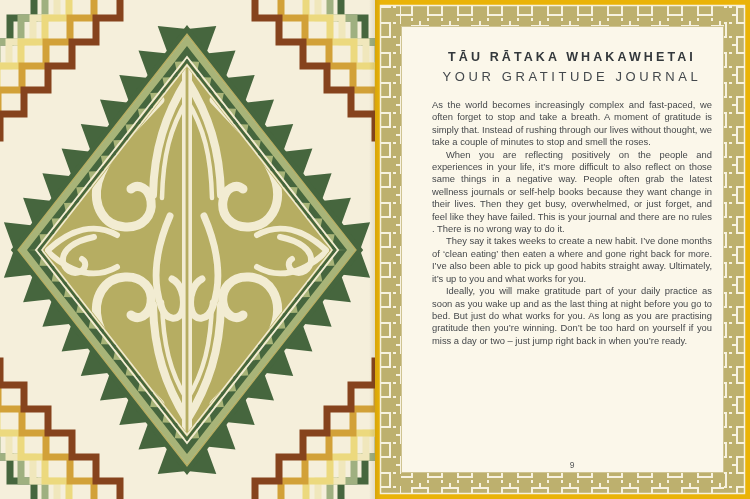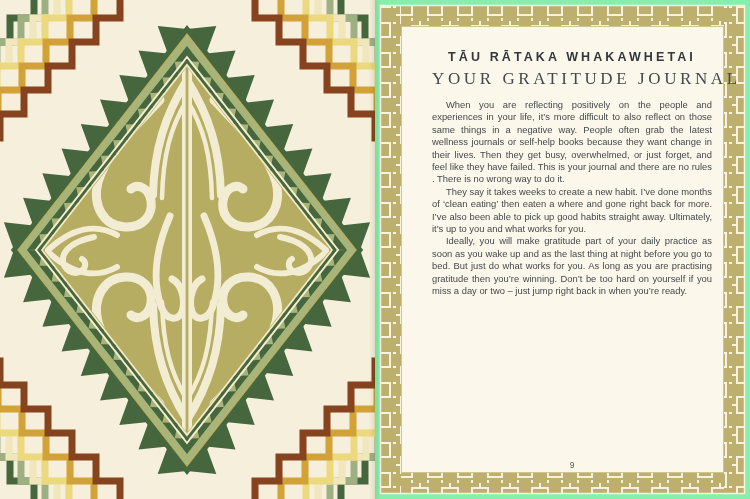--- a/index.html
+++ b/index.html
@@ -1,28 +1,28 @@
 <!DOCTYPE html>
 <html><head>
 <meta charset="utf-8">
 <style>
   html,body{margin:0;padding:0;background:#e8e2cf;}
   .spread{position:relative;width:750px;height:499px;display:flex;overflow:hidden;
           font-family:"Liberation Sans",sans-serif;}
   .page{position:relative;width:375px;height:499px;overflow:hidden;}
   .page-left{background:#f5efdb;}
-  .page-right{background:#86efac;}
+  .page-right{background:#eab308;}
   .art-svg,.border-svg{position:absolute;left:0;top:0;}
   .spine{position:absolute;left:369px;top:0;width:12px;height:499px;pointer-events:none;
          background:linear-gradient(90deg,rgba(60,50,20,0) 0%,rgba(60,50,20,0.10) 50%,rgba(60,50,20,0) 100%);}
   .rp-content{position:absolute;left:57px;top:0;width:280px;height:499px;color:#45484b;}
   .rp-title{position:absolute;top:50px;left:0;width:100%;text-align:center;
             font-size:12.5px;font-weight:bold;letter-spacing:3.1px;color:#33383c;white-space:nowrap;}
   .rp-subtitle{position:absolute;top:69px;left:0;width:100%;text-align:center;
-            font-size:17px;font-weight:400;letter-spacing:3.6px;color:#43484c;white-space:nowrap;font-family:Liberation Serif, serif;}
+            font-size:13px;font-weight:400;letter-spacing:3.6px;color:#43484c;white-space:nowrap;}
   .rp-body{position:absolute;top:99px;left:0;width:280px;
            font-size:9.4px;line-height:12.4px;text-align:justify;}
   .rp-body p{margin:0;text-indent:14px;}
   .rp-body p.first{text-indent:0;}
   .rp-pagenum{position:absolute;top:460px;left:0;width:100%;text-align:center;
               font-size:8.5px;color:#55585a;}
 </style>
 </head>
 <body>
 
@@ -118,20 +118,21 @@
       <rect x="349" y="5" width="21" height="489" fill="url(#mv)"></rect>
       <rect x="5.5" y="5.5" width="364" height="488" fill="none" stroke="#f7f2e0" stroke-width="1.5"></rect>
       <rect x="26" y="26" width="323" height="447" fill="#fbf7ea"></rect>
       <rect x="26.5" y="26.5" width="322" height="446" fill="none" stroke="#cfc492" stroke-width="1"></rect>
     </svg>
 
     <div class="rp-content">
       <div class="rp-title">TĀU RĀTAKA WHAKAWHETAI</div>
       <div class="rp-subtitle">YOUR GRATITUDE JOURNAL</div>
       <div class="rp-body">
+        <p class="first">As the world becomes increasingly complex and fast-paced, we often forget to stop and take a breath. A moment of gratitude is simply that. Instead of rushing through our lives without thought, we take a couple of minutes to stop and smell the roses.</p>
         <p>When you are reflecting positively on the people and experiences in your life, it’s more difficult to also reflect on those same things in a negative way. People often grab the latest wellness journals or self-help books because they want change in their lives. Then they get busy, overwhelmed, or just forget, and feel like they have failed. This is your journal and there are no rules . There is no wrong way to do it.</p>
         <p>They say it takes weeks to create a new habit. I’ve done months of ‘clean eating’ then eaten a where and gone right back for more. I’ve also been able to pick up good habits straight away. Ultimately, it’s up to you and what works for you.</p>
         <p>Ideally, you will make gratitude part of your daily practice as soon as you wake up and as the last thing at night before you go to bed. But just do what works for you. As long as you are practising gratitude then you’re winning. Don’t be too hard on yourself if you miss a day or two – just jump right back in when you’re ready.</p>
       </div>
       <div class="rp-pagenum">9</div>
     </div>
   </div>
 
   <div class="spine"></div>
 </div>

